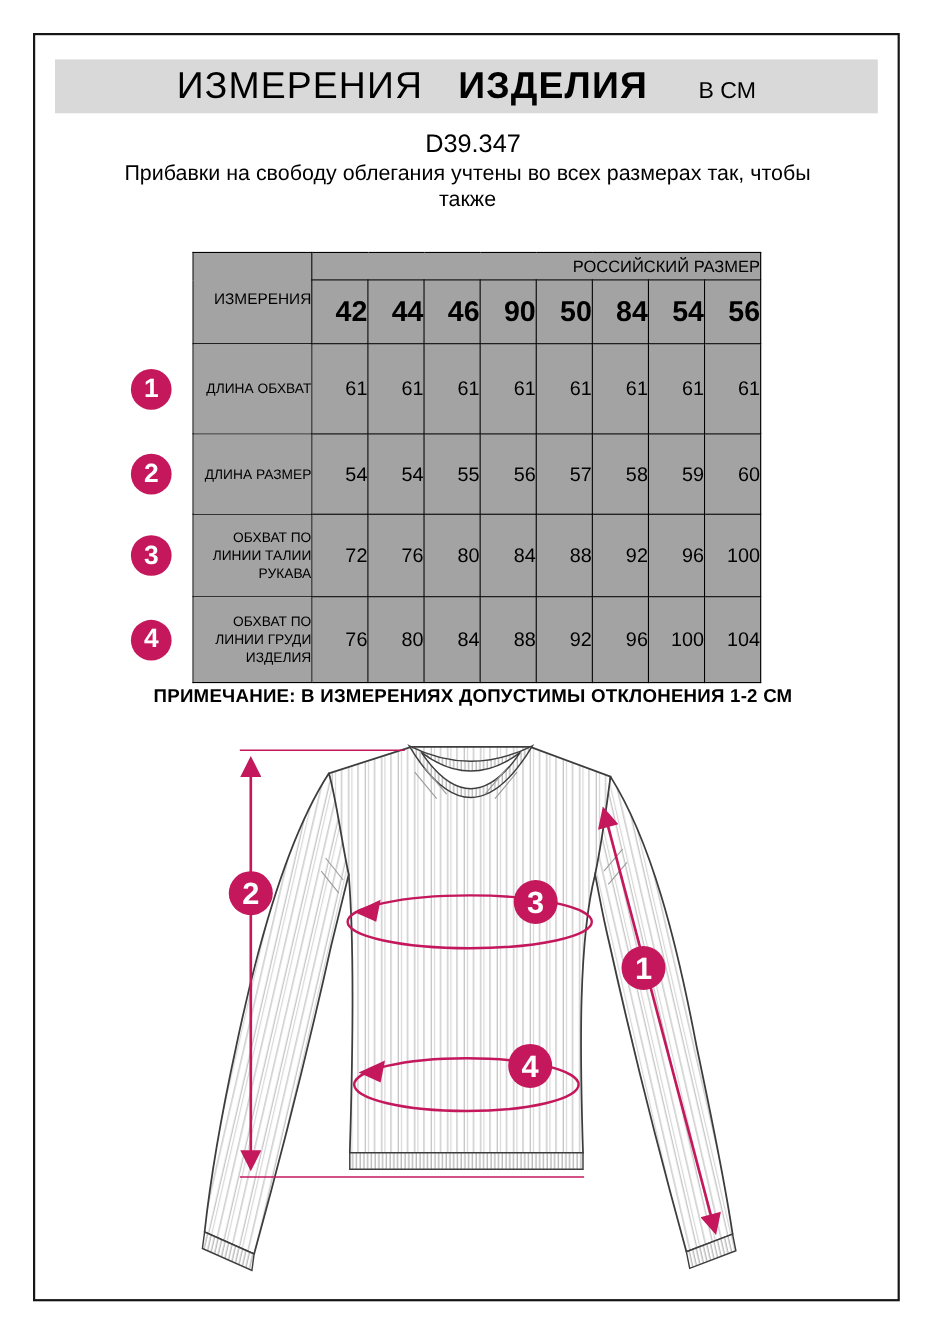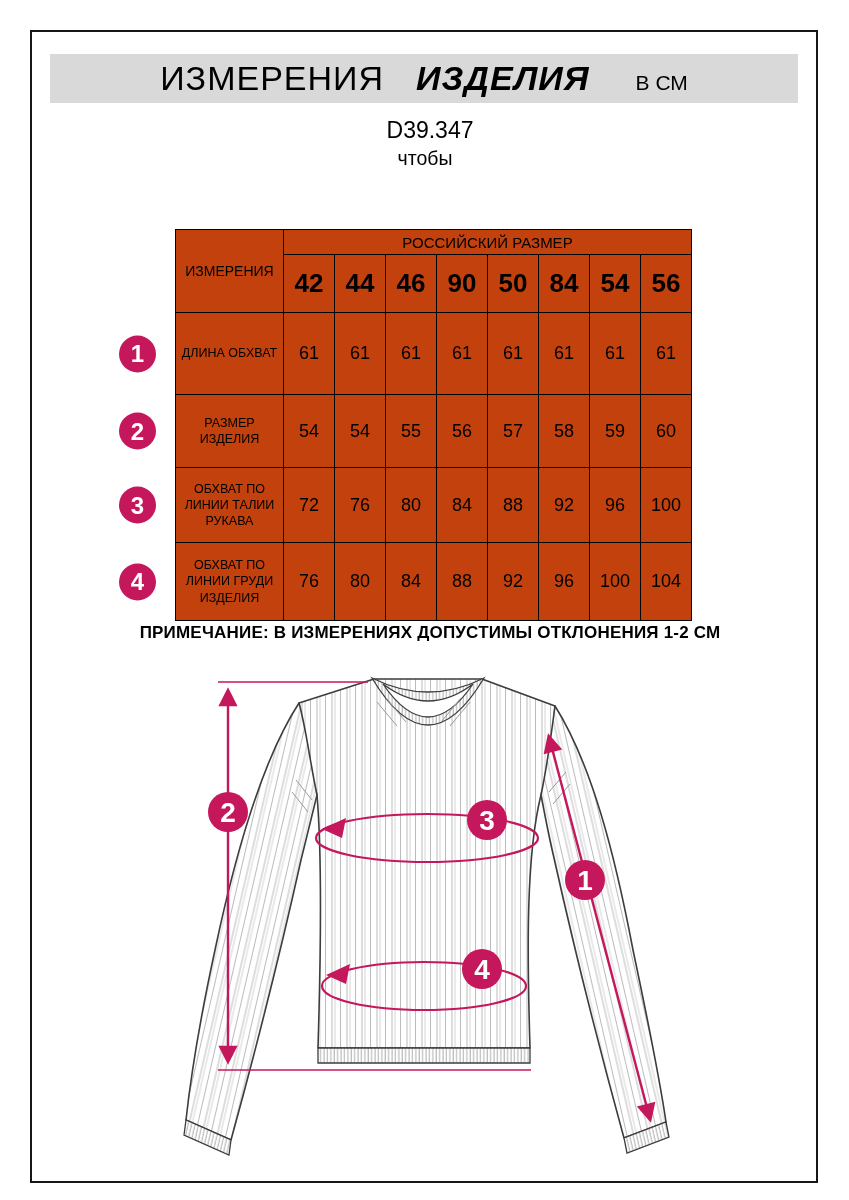--- a/index.html
+++ b/index.html
@@ -4,27 +4,27 @@
 <style>
   :root{ --accent:#c4175c; --bar:#d9d9d9; }
   html,body{margin:0;padding:0;background:#fff;}
   .page{position:relative;width:849px;height:1200px;background:#fff;overflow:hidden;
         font-family:"Liberation Sans",sans-serif;color:#000;}
   .frame{position:absolute;left:30px;top:30px;width:788px;height:1153px;
          border:2px solid #161616;box-sizing:border-box;}
   .title-bar{position:absolute;left:50px;top:54px;width:748px;height:49px;background:var(--bar);
              display:flex;align-items:center;justify-content:center;gap:32px;}
   .title-regular{font-size:34px;letter-spacing:1px;}
-  .title-bold{font-size:34px;font-weight:bold;letter-spacing:1px;font-style:italic;}
+  .title-bold{font-size:34px;font-weight:bold;letter-spacing:1px;}
   .title-units{font-size:21px;margin-top:9px;margin-left:14px;}
   .product-code{position:absolute;left:0;top:117px;width:860px;text-align:center;font-size:23px;}
   .description{position:absolute;left:95px;top:147px;width:660px;text-align:center;
                font-size:19.5px;line-height:23px;}
   .size-table{position:absolute;left:175px;top:229px;border-collapse:collapse;table-layout:fixed;}
-  .size-table td{border:1.5px solid #000;text-align:center;vertical-align:middle;padding:0;background:#c2410c;}
+  .size-table td{border:1.5px solid #000;text-align:right;vertical-align:middle;padding:0;background:#a3a3a3;}
   .c-mhdr{font-size:14px;}
   .c-group{height:24px;font-size:15px;}
   .c-size{height:57px;font-size:26px;font-weight:bold;margin-top:20px;}
   .c-rowlabel{position:relative;font-size:12.5px;line-height:1.3;padding:0 4px;}
   .c-val{font-size:18px;}
   .h82{height:82px}.h73{height:73px}.h75{height:75px}.h78{height:78px}
   .row-marker{position:absolute;left:-57px;top:50%;transform:translateY(-50%);
               width:37px;height:37px;border-radius:50%;background:var(--accent);color:#fff;
               font-size:24px;font-weight:bold;display:flex;align-items:center;justify-content:center;}
   .note{position:absolute;left:0;top:623px;width:860px;text-align:center;
@@ -141,21 +141,22 @@
 
   <div class="title-bar">
     <span class="title-regular">ИЗМЕРЕНИЯ</span>
     <span class="title-bold">ИЗДЕЛИЯ</span>
     <span class="title-units">В СМ</span>
   </div>
 
   <div class="product-code">D39.347</div>
 
   <div class="description">
-    <div>чтобы</div>
+    <div>Прибавки на свободу облегания учтены во всех размерах так, чтобы</div>
+    <div>также</div>
   </div>
 
   <table class="size-table">
     <colgroup>
       <col style="width:108px">
       <col style="width:51px">
         <col style="width:51px">
         <col style="width:51px">
         <col style="width:51px">
       <col style="width:51px">
@@ -188,21 +189,21 @@
         <td class="c-val">61</td>
         <td class="c-val">61</td>
         <td class="c-val">61</td>
         <td class="c-val">61</td>
         <td class="c-val">61</td>
         <td class="c-val">61</td>
       </tr>
       <tr class="h73">
         <td class="c-rowlabel">
           <span class="row-marker">2</span>
-          <span>РАЗМЕР ИЗДЕЛИЯ</span>
+          <span>ДЛИНА РАЗМЕР</span>
         </td>
         <td class="c-val">54</td>
         <td class="c-val">54</td>
         <td class="c-val">55</td>
         <td class="c-val">56</td>
         <td class="c-val">57</td>
         <td class="c-val">58</td>
         <td class="c-val">59</td>
         <td class="c-val">60</td>
       </tr>

